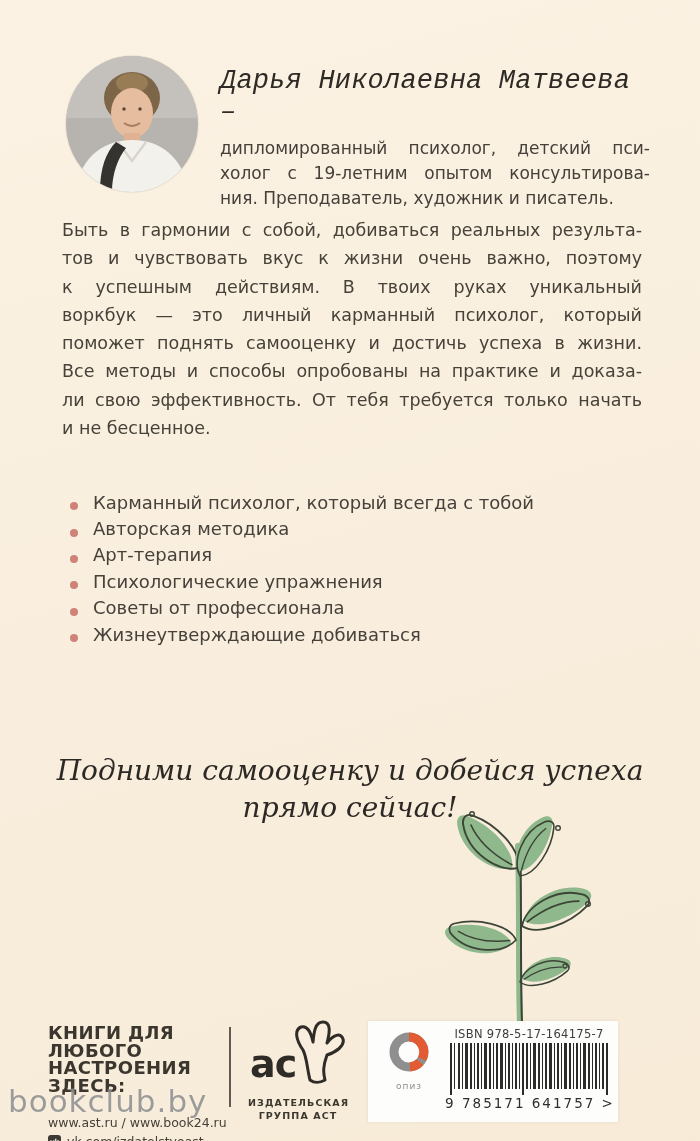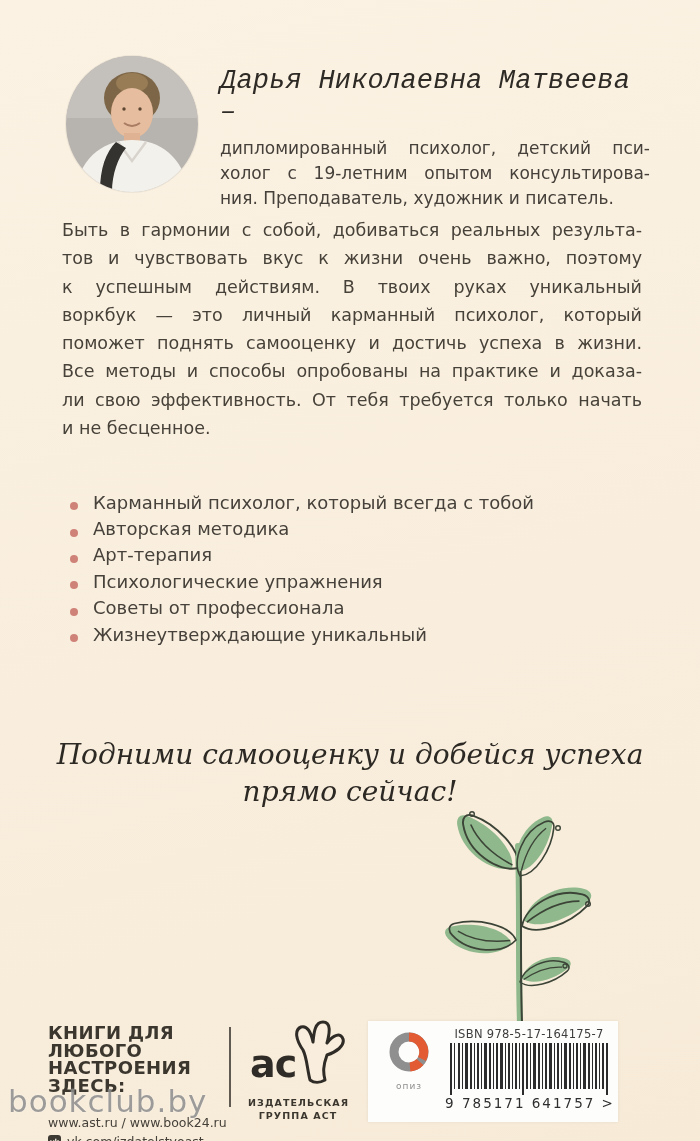--- a/index.html
+++ b/index.html
@@ -18,21 +18,21 @@
   
   .para{position:absolute;left:62px;top:216px;width:580px;color:#474239;font-size:17.5px;line-height:28.3px;}
 
   
   .features{position:absolute;left:70px;top:489px;width:560px;}
   .feature{display:flex;align-items:center;height:26.4px;}
   .dot{width:8px;height:8px;border-radius:50%;background:#cf8278;margin:8px 15px 0 0;flex:none;}
   .feature-label{font-size:18px;color:#46413a;line-height:25px;}
 
   
-  .tagline{position:absolute;left:0;top:736px;width:100%;text-align:center;font-family:"DejaVu Serif",serif;font-style:italic;font-size:28px;line-height:37px;color:#2c2823;}
+  .tagline{position:absolute;left:0;top:752px;width:100%;text-align:center;font-family:"DejaVu Serif",serif;font-style:italic;font-size:28px;line-height:37px;color:#2c2823;}
 
   
   .plant{position:absolute;left:432px;top:806px;}
 
   
   .promo{position:absolute;left:48px;top:1024px;width:180px;color:#3b372f;}
   .promo-bold{font-weight:bold;font-size:18px;line-height:17.5px;letter-spacing:.4px;}
   .sites{font-size:12.5px;margin-top:21px;color:#45413a;}
   .social-row{display:flex;align-items:center;margin-top:4px;font-size:12.5px;color:#45413a;text-align:right;}
   .social-icon{width:13px;height:13px;border-radius:3px;background:#3d3933;color:#f6efe0;font-size:7px;font-weight:bold;display:flex;align-items:center;justify-content:center;margin-right:6px;flex:none;}
@@ -108,21 +108,21 @@
     <div class="feature">
       <span class="dot"></span>
       <span class="feature-label">Психологические упражнения</span>
     </div>
     <div class="feature">
       <span class="dot"></span>
       <span class="feature-label">Советы от профессионала</span>
     </div>
     <div class="feature">
       <span class="dot"></span>
-      <span class="feature-label">Жизнеутверждающие уникальный</span>
+      <span class="feature-label">Жизнеутверждающие добиваться</span>
     </div>
   </div>
 
   <div class="tagline">
     <div>Подними самооценку и добейся успеха</div>
     <div>прямо сейчас!</div>
   </div>
 
   <div class="plant">
     <svg width="175" height="218" viewBox="0 0 175 218">

